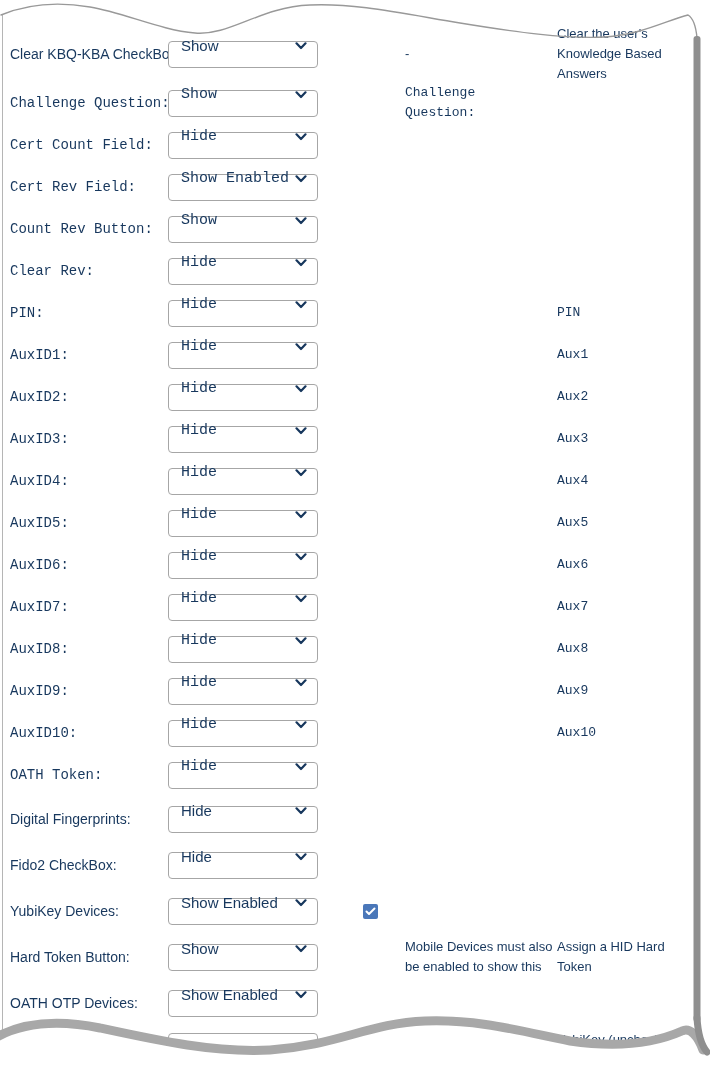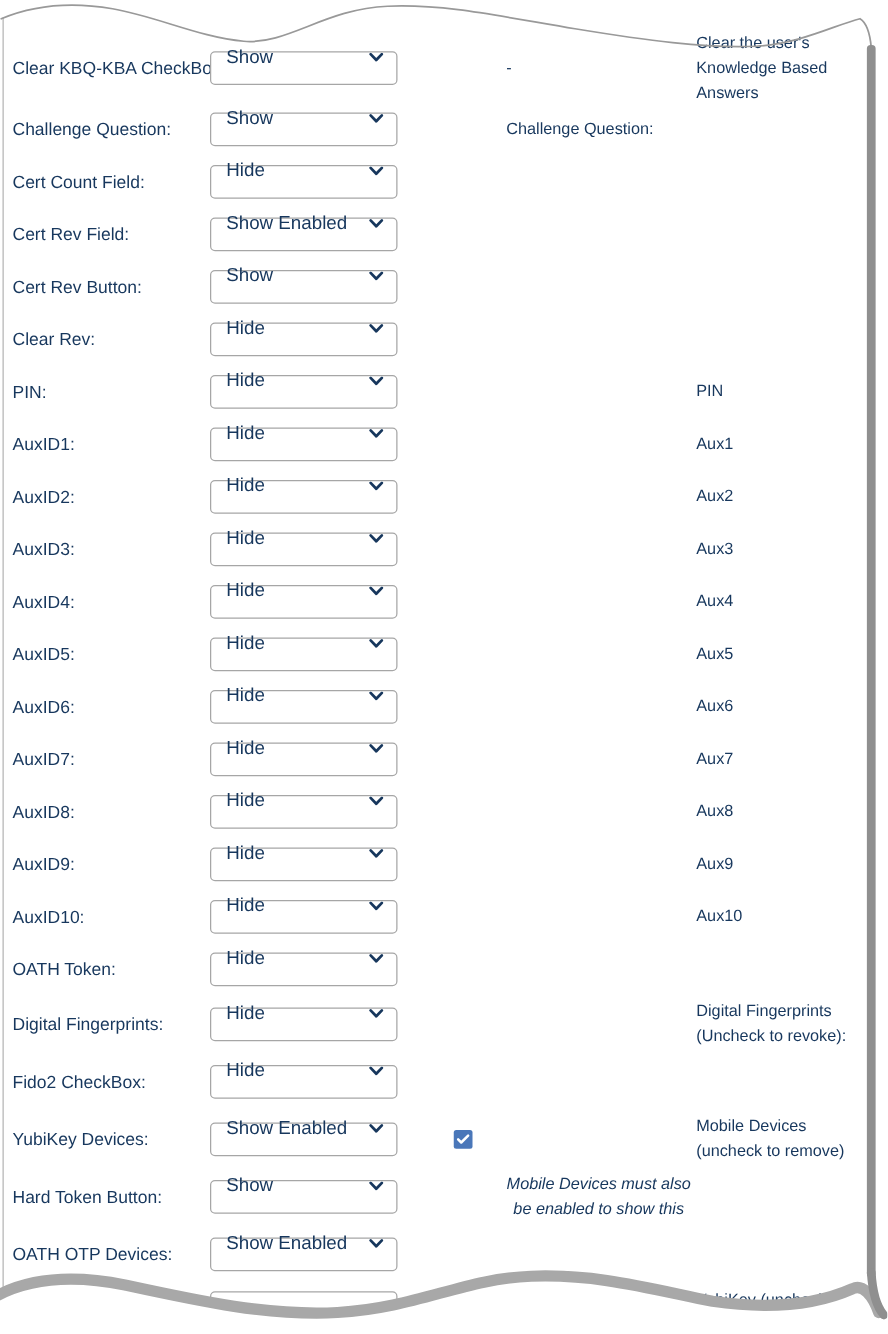--- a/index.html
+++ b/index.html
@@ -28,21 +28,21 @@
   .rows{
     position:absolute;left:0;top:0;width:697px;
     padding:24px 0 0 10px;
   }
   .row{
     display:grid;
     grid-template-columns:158px 150px 235px 1fr;
     align-items:center;
   }
   .row-xl{height:58px;}
-  .row-md{height:42px;}
+  .row-md{height:42px;font-family:Liberation Mono, monospace;}
   .row-lg{height:46px;}
   .row-clip{height:40px;}
   .cell{min-width:0;}
   .label{
     font-size:14px;color:var(--text_navy);white-space:nowrap;
   }
   .select{
     width:150px;height:27px;
     background:#ffffff;
     border:1px solid var(--select_border);
@@ -55,21 +55,21 @@
     flex:1;
     font-size:15px;color:var(--text_navy);white-space:nowrap;overflow:hidden;
   }
   .chevron{flex:0 0 auto;}
   .mid{display:flex;align-items:center;}
   .mid-text{
     margin-left:87px;
     font-size:13px;color:var(--text_navy);
     line-height:20px;max-width:150px;
   }
-  .mid-text.italic{font-style:italic;text-align:center;}
+  .mid-text.italic{}
   .checkbox{
     margin-left:45px;
     width:15px;height:15px;border-radius:2px;
     background:var(--checkbox_blue);
     display:inline-flex;align-items:center;justify-content:center;
     cursor:pointer;
   }
   .right{
     padding-left:4px;
     font-size:13px;color:var(--text_navy);line-height:20px;
@@ -151,21 +151,21 @@
           </svg>
         </div>
       </div>
       <div class="cell mid">
         
         
       </div>
       <div class="cell right"></div>
     </div>
       <div class="row row-md">
-      <div class="cell label">Cert Rev Button:</div>
+      <div class="cell label">Count Rev Button:</div>
       <div class="cell selwrap">
         <div class="select" role="combobox" aria-expanded="false">
           <span class="select-value">Show</span>
           <svg class="chevron" width="12" height="8" viewBox="0 0 12 8">
             <path d="M1.5 1.3 L6 6 L10.5 1.3" fill="none" stroke="#17375d" stroke-width="2.2" stroke-linecap="round" stroke-linejoin="round"></path>
           </svg>
         </div>
       </div>
       <div class="cell mid">
         
@@ -410,24 +410,20 @@
           <span class="select-value">Hide</span>
           <svg class="chevron" width="12" height="8" viewBox="0 0 12 8">
             <path d="M1.5 1.3 L6 6 L10.5 1.3" fill="none" stroke="#17375d" stroke-width="2.2" stroke-linecap="round" stroke-linejoin="round"></path>
           </svg>
         </div>
       </div>
       <div class="cell mid">
         
         
       </div>
-      <div class="cell right">
-          <div>Digital Fingerprints</div>
-          <div>(Uncheck to revoke):</div>
-        </div>
     </div>
       <div class="row row-lg">
       <div class="cell label">Fido2 CheckBox:</div>
       <div class="cell selwrap">
         <div class="select" role="combobox" aria-expanded="false">
           <span class="select-value">Hide</span>
           <svg class="chevron" width="12" height="8" viewBox="0 0 12 8">
             <path d="M1.5 1.3 L6 6 L10.5 1.3" fill="none" stroke="#17375d" stroke-width="2.2" stroke-linecap="round" stroke-linejoin="round"></path>
           </svg>
         </div>
@@ -448,39 +444,39 @@
         </div>
       </div>
       <div class="cell mid">
 
         <span class="checkbox" role="checkbox" aria-checked="true">
           <svg width="11" height="9" viewBox="0 0 11 9">
             <path d="M1.5 4.5 L4 7 L9.5 1.5" fill="none" stroke="#ffffff" stroke-width="2" stroke-linecap="round" stroke-linejoin="round"></path>
           </svg>
         </span>
       </div>
-      <div class="cell right">
-          <div>Mobile Devices</div>
-          <div>(uncheck to remove)</div>
-        </div>
     </div>
       <div class="row row-lg">
       <div class="cell label">Hard Token Button:</div>
       <div class="cell selwrap">
         <div class="select" role="combobox" aria-expanded="false">
           <span class="select-value">Show</span>
           <svg class="chevron" width="12" height="8" viewBox="0 0 12 8">
             <path d="M1.5 1.3 L6 6 L10.5 1.3" fill="none" stroke="#17375d" stroke-width="2.2" stroke-linecap="round" stroke-linejoin="round"></path>
           </svg>
         </div>
       </div>
       <div class="cell mid">
         <span class="mid-text italic">Mobile Devices must also be enabled to show this</span>
 
       </div>
+      <div class="cell right">
+          <div>Assign a HID Hard</div>
+          <div>Token</div>
+        </div>
     </div>
       <div class="row row-lg">
       <div class="cell label">OATH OTP Devices:</div>
       <div class="cell selwrap">
         <div class="select" role="combobox" aria-expanded="false">
           <span class="select-value">Show Enabled</span>
           <svg class="chevron" width="12" height="8" viewBox="0 0 12 8">
             <path d="M1.5 1.3 L6 6 L10.5 1.3" fill="none" stroke="#17375d" stroke-width="2.2" stroke-linecap="round" stroke-linejoin="round"></path>
           </svg>
         </div>

